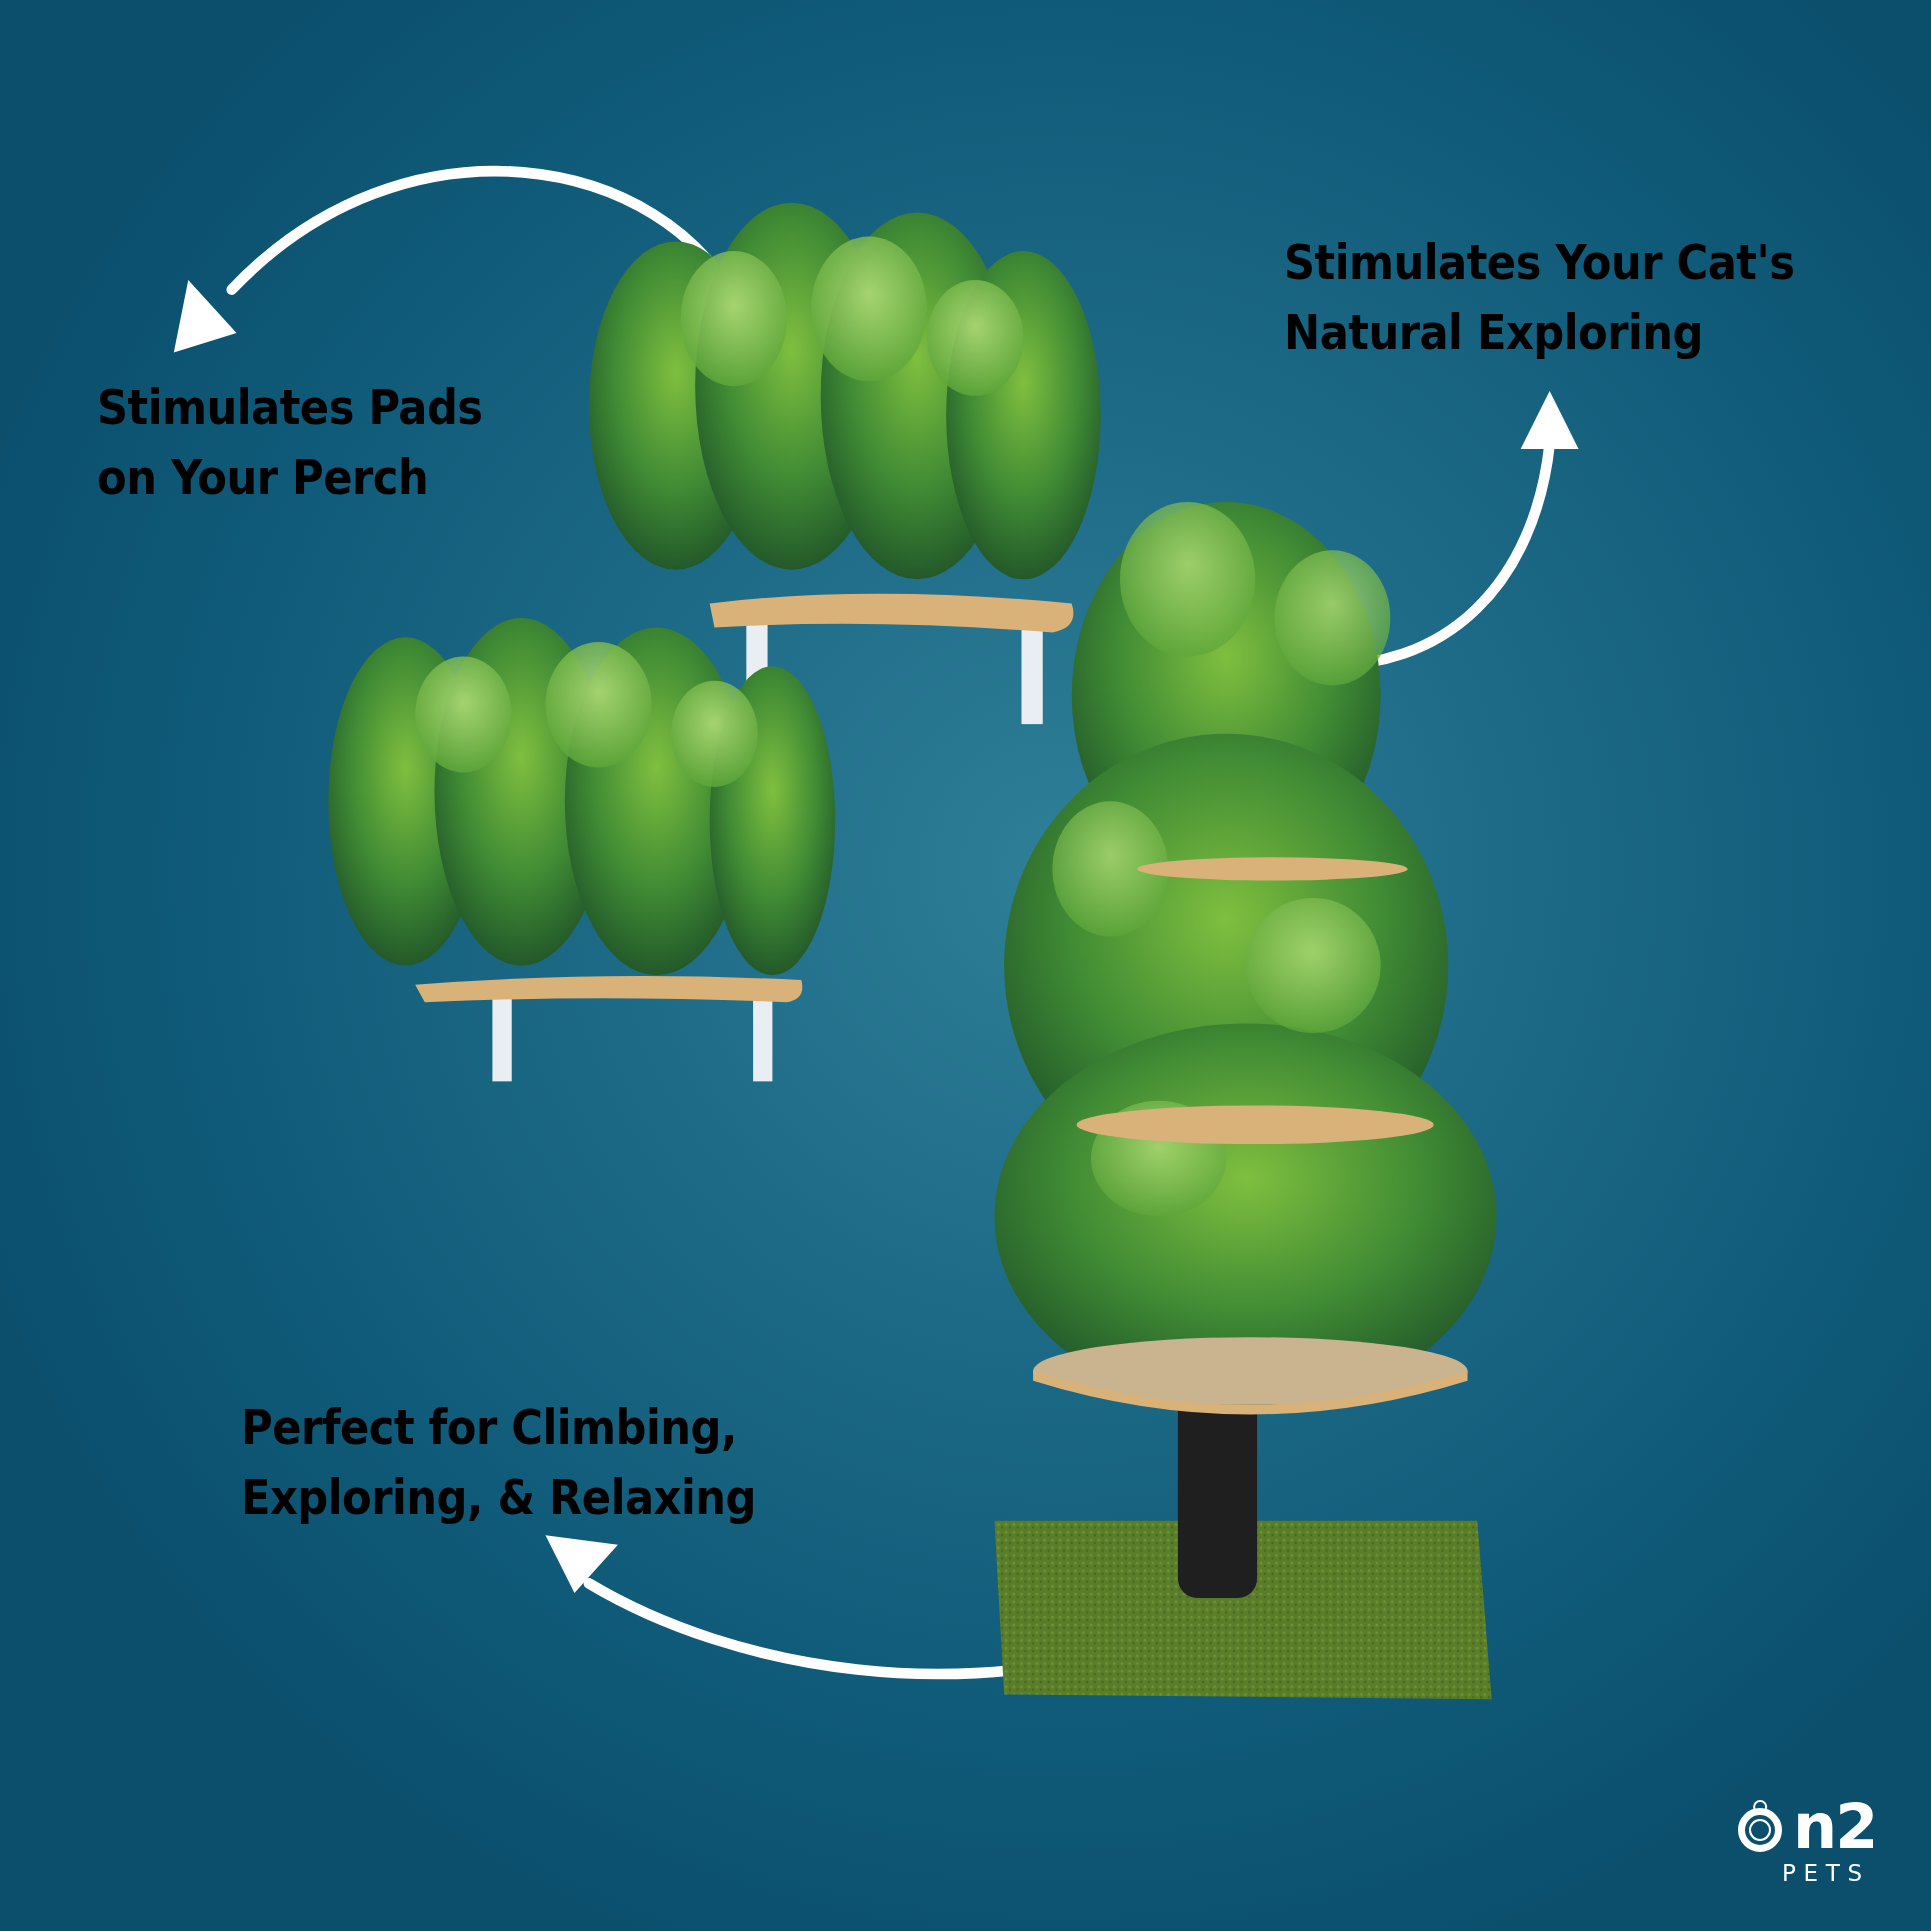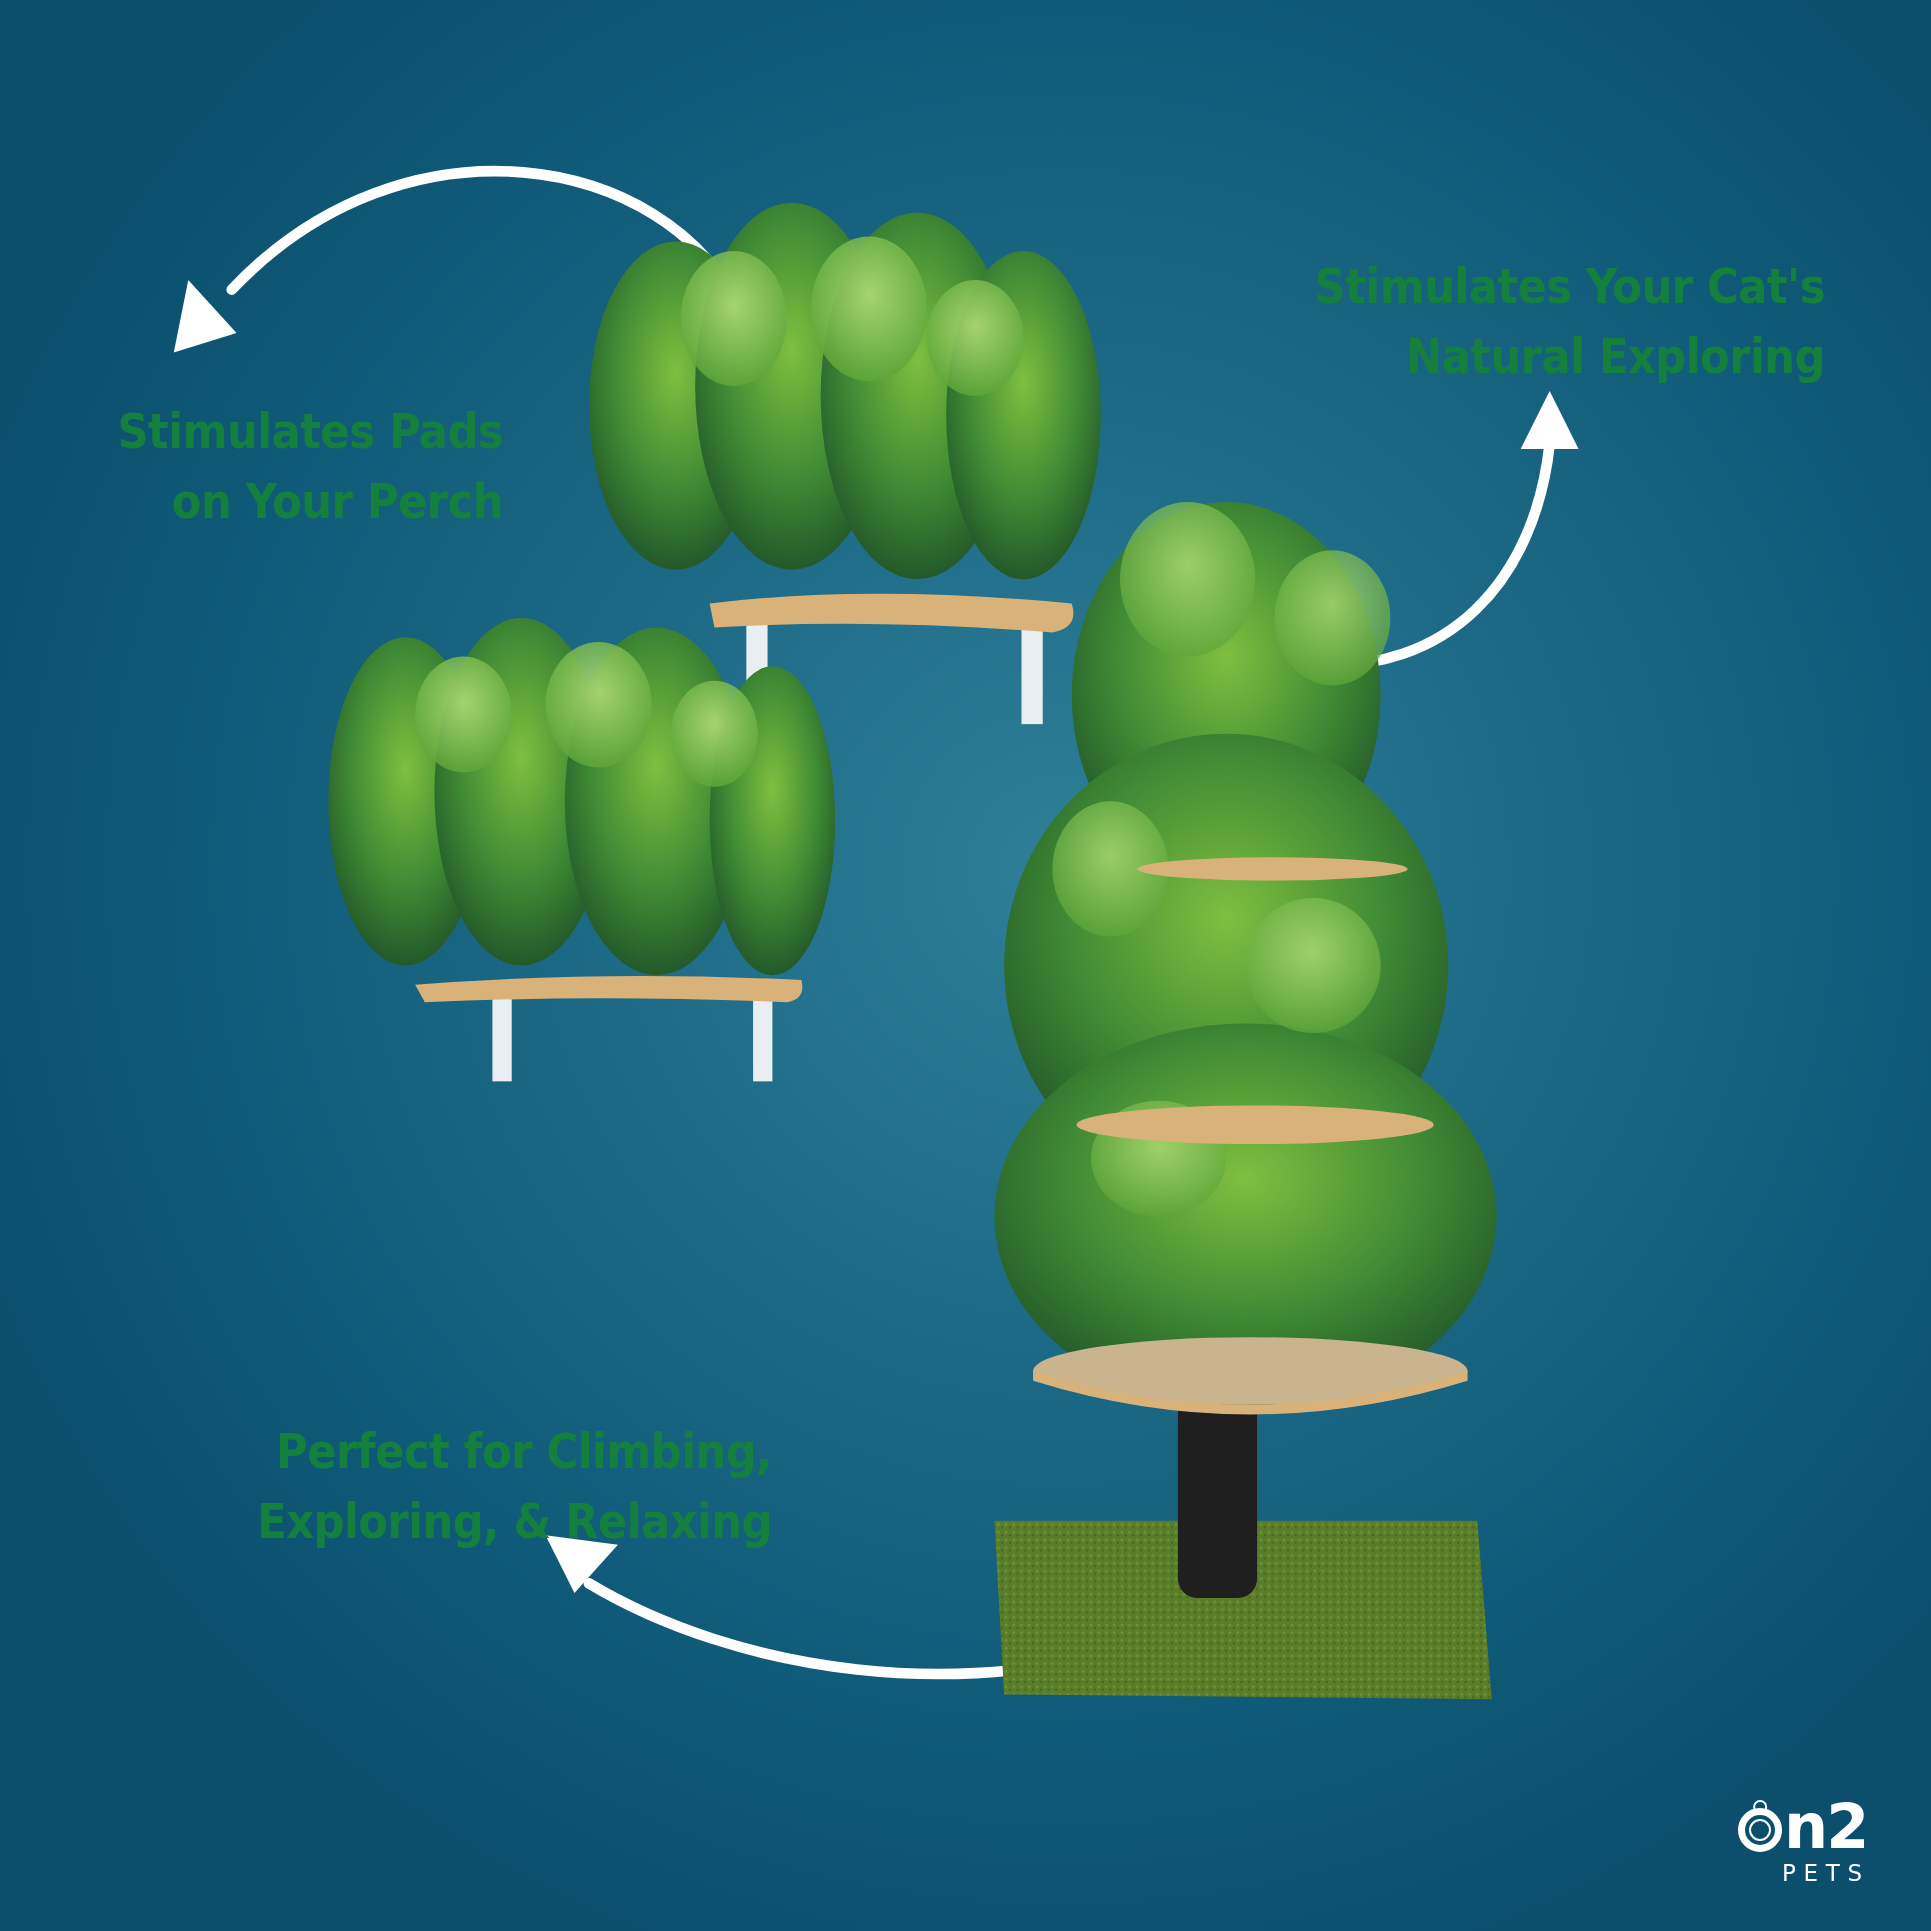--- a/index.html
+++ b/index.html
@@ -2,33 +2,33 @@
 <html><head>
 <meta charset="utf-8">
 <style>
   html, body { margin: 0; padding: 0; }
   body {
     width: 1931px; height: 1931px; overflow: hidden; position: relative;
     font-family: "DejaVu Sans", sans-serif;
     background: radial-gradient(ellipse 60% 60% at 55% 45%, #2f7f98 0%, #1d6a86 40%, #0f5a78 75%, #0b4f6d 100%);
   }
   .caption {
-    position: absolute; color: #15803d; font-weight: bold; text-align: right;
+    position: absolute; color: #000000; font-weight: bold; text-align: left;
     font-family: "DejaVu Sans Condensed", "DejaVu Sans", sans-serif;
-    font-stretch: condensed; font-size: 48px; line-height: 70px; letter-spacing: -0.5px; margin-top: 24px;
+    font-stretch: condensed; font-size: 48px; line-height: 70px; letter-spacing: -0.5px;
   }
   .caption span { display: block; }
   #cap-scratch { left: 97px; top: 372px; width: 406px; }
   #cap-stim { left: 1284px; top: 227px; width: 541px; }
   #cap-climb { left: 241px; top: 1392px; width: 531px; }
 
   svg.art { position: absolute; left: 0; top: 0; width: 1931px; height: 1931px; }
 
   .logo { position: absolute; left: 1738px; top: 1796px; width: 183px; color: #fff; }
-  .logo .brand { font-weight: bold; font-size: 62px; line-height: 62px; letter-spacing: -1.9px; display: flex; align-items: flex-end; }
+  .logo .brand { font-weight: bold; font-size: 62px; line-height: 62px; letter-spacing: -1.9px; display: flex; align-items: flex-end; gap: 9px; }
   .logo .ring { width: 44px; height: 44px; border: 7.7px solid #fff; border-radius: 50%; box-sizing: border-box; position: relative; margin-right: 1.9px; margin-bottom: 5.8px; }
   .logo .ring::after { content: ""; position: absolute; left: 50%; top: -15.4px; width: 9.7px; height: 9.7px; border: 2.9px solid #fff; border-radius: 50%; transform: translateX(-50%); }
   .logo .ring::before { content: ""; position: absolute; inset: 3.9px; border: 2.9px solid #fff; border-radius: 50%; }
   .logo .sub { font-size: 23px; letter-spacing: 7.7px; margin-left: 44px; margin-top: 1.9px; }
 </style>
 </head>
 <body>
 
 <svg class="art" viewBox="0 0 2000 2000">
   <defs>

